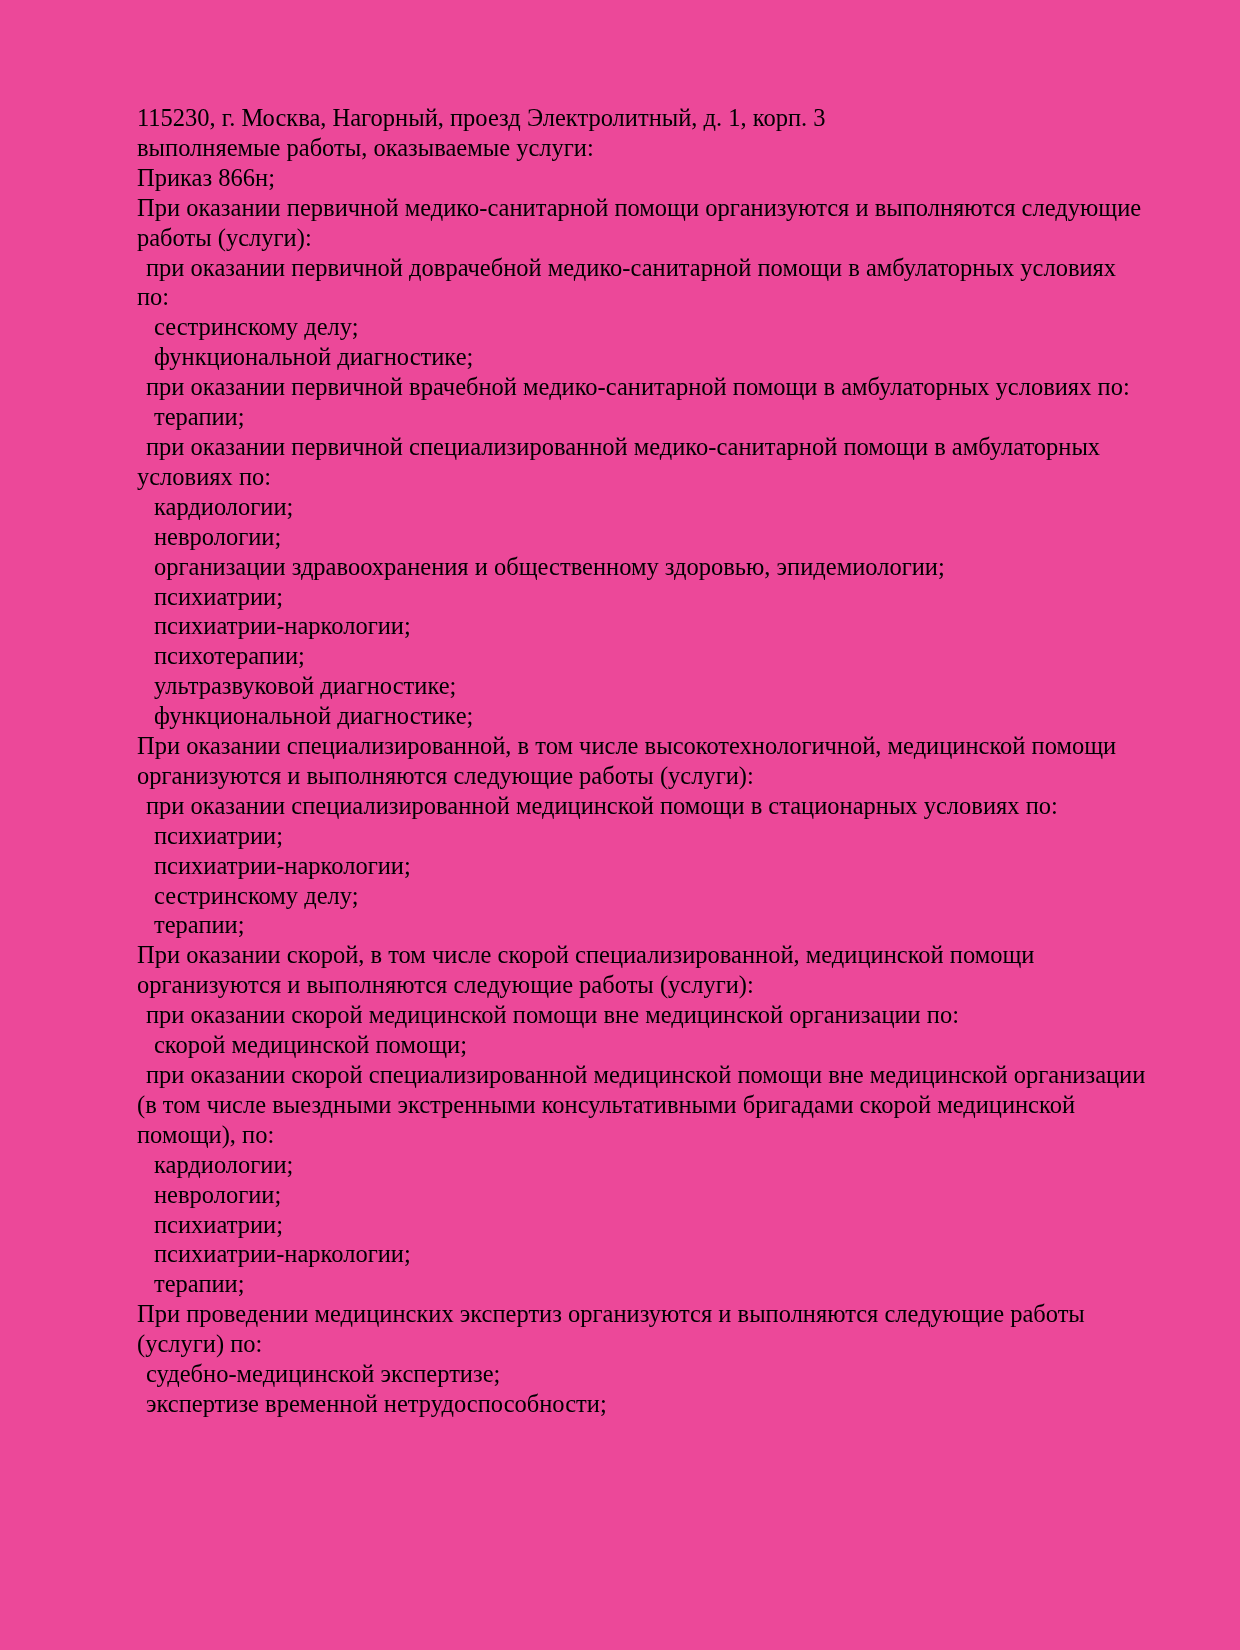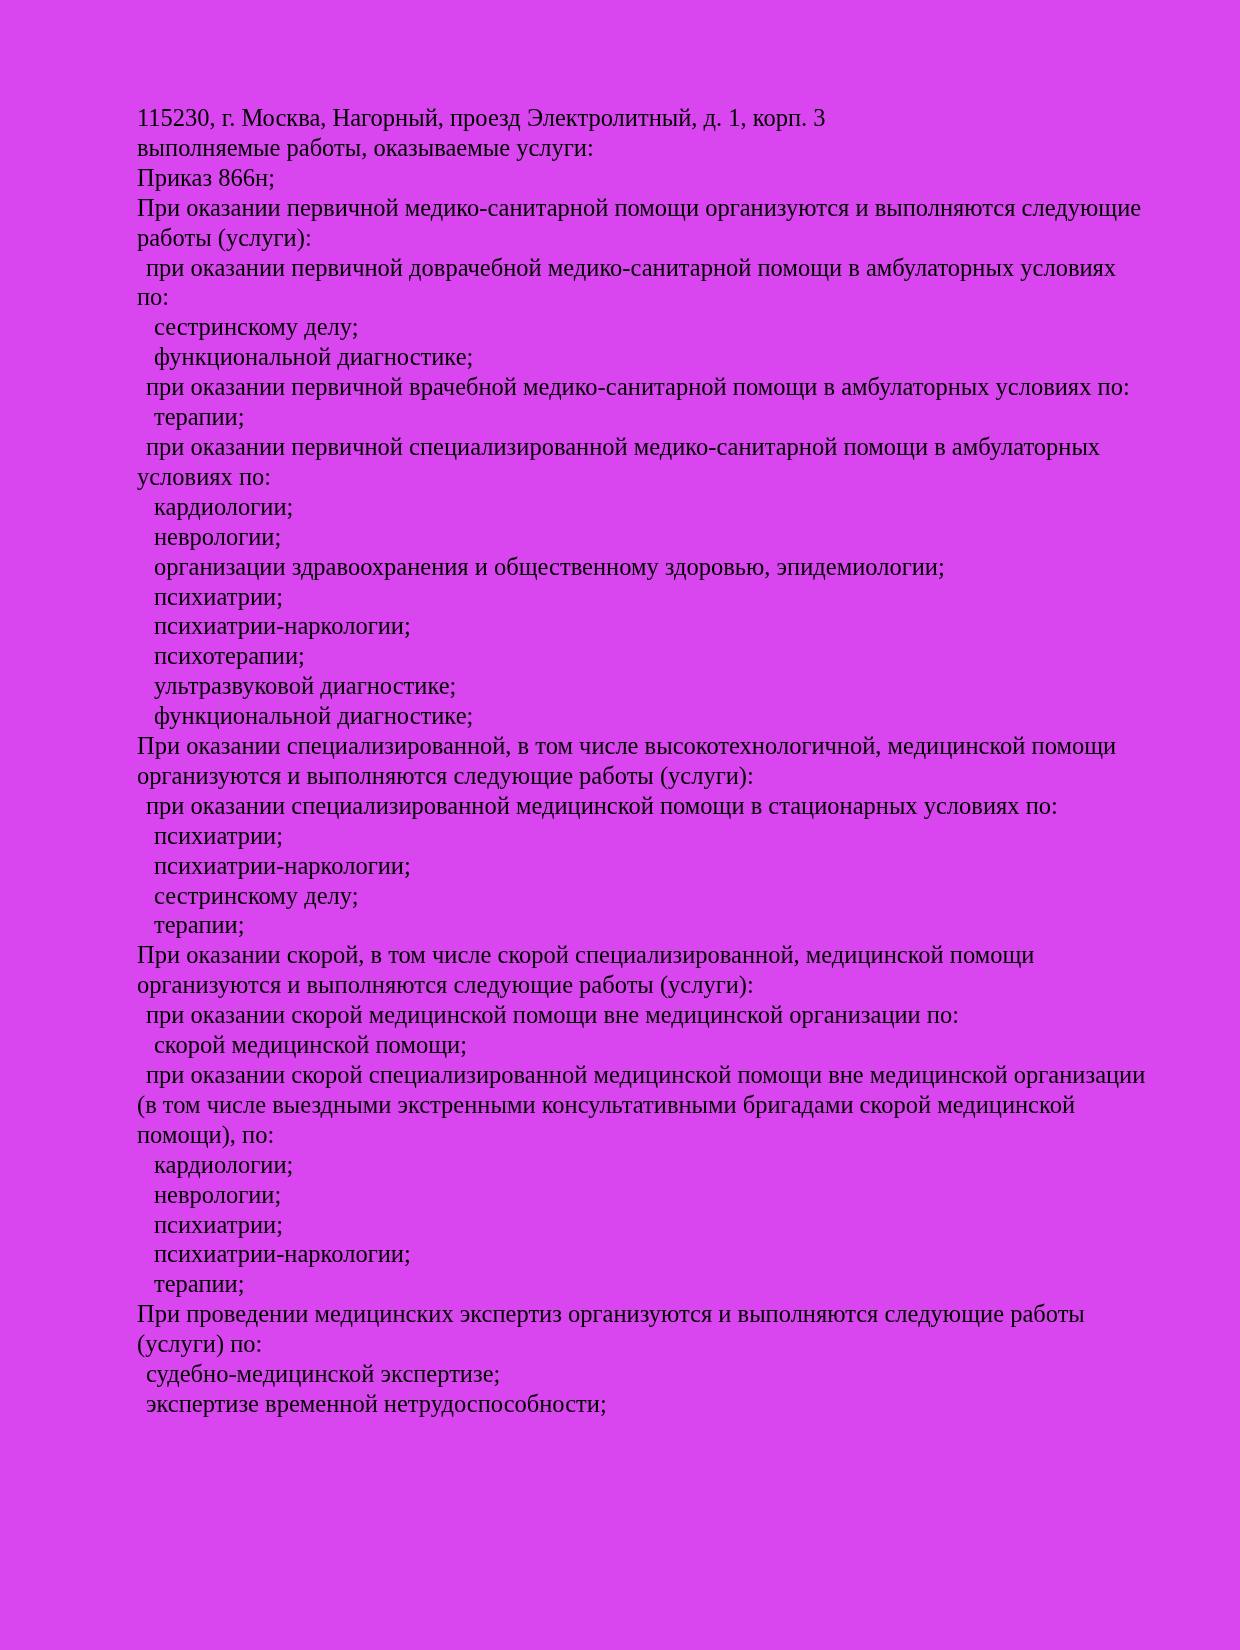--- a/index.html
+++ b/index.html
@@ -5,21 +5,21 @@
   html, body { margin: 0; padding: 0; }
   body {
     width: 1240px;
     height: 1650px;
     background: #ffffff;
   }
   .page {
     position: relative;
     width: 1240px;
     height: 1650px;
-    background: #d946ef;
+    background: #ec4899;
     overflow: hidden;
   }
   .doc {
     position: absolute;
     left: 137px;
     top: 103px;
     right: 0;
     font-family: "Liberation Serif", "DejaVu Serif", serif;
     font-size: 24.5px;
     line-height: 29.9px;

